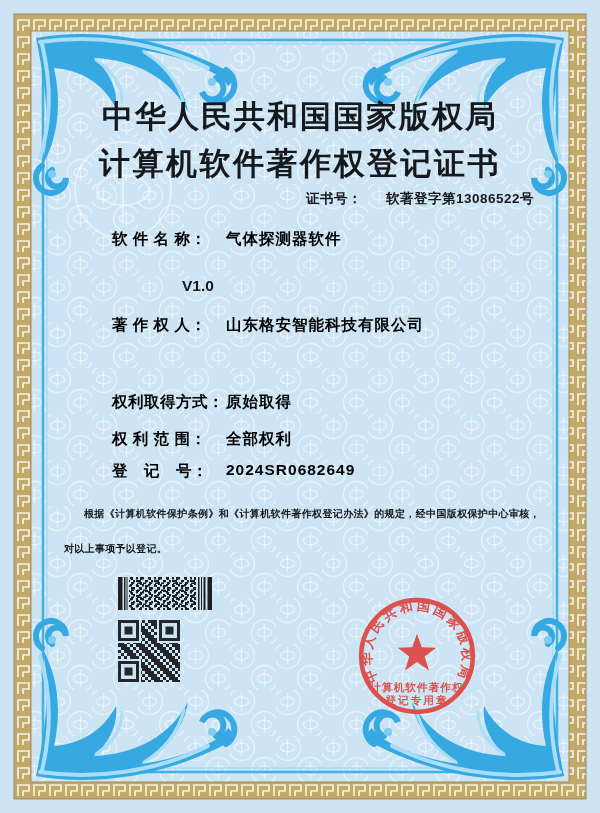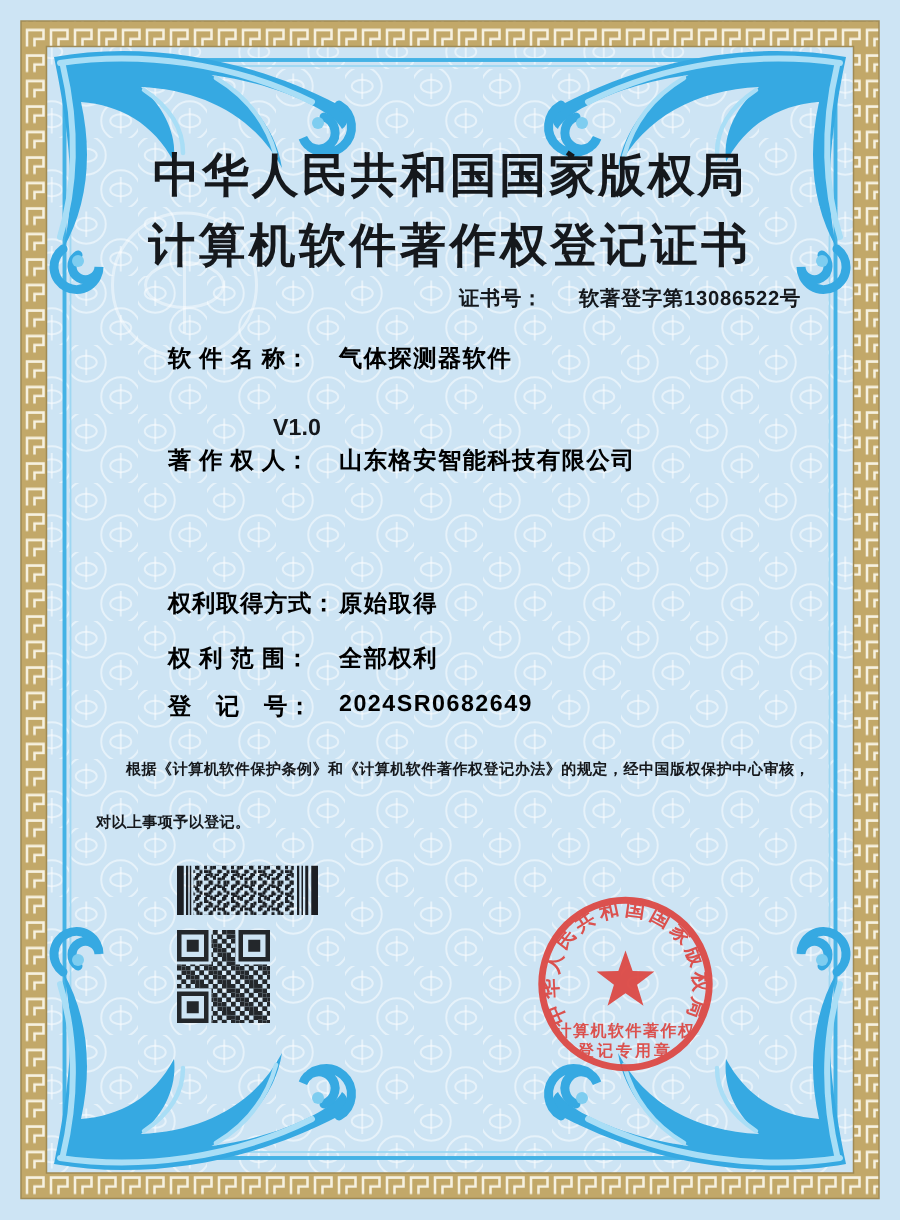--- a/index.html
+++ b/index.html
@@ -12,21 +12,21 @@
          font-weight:bold;font-size:31px;letter-spacing:2px;}
   .title1{top:96px;}
   .title2{top:143px;letter-spacing:2.5px;}
   .certno{top:190px;right:66px;font-weight:bold;font-size:13.5px;letter-spacing:.5px;}
   .certno .lbl{margin-right:24px;}
   .fieldrow{position:absolute;left:68px;display:flex;font-weight:bold;font-size:15.5px;margin-left:44px;}
   .fieldrow .flabel{width:114px;flex:0 0 114px;letter-spacing:.5px;}
   .fieldrow .fvalue{letter-spacing:1px;}
   .r-name{top:229px;}
   .r-ver{top:253px;left:182px;font-weight:bold;font-size:15.5px;position:absolute;margin-top:24px;}
-  .r-owner{top:297px;}
+  .r-owner{top:315px;}
   .r-acq{top:392px;}
   .r-scope{top:429px;}
   .r-reg{top:461px;}
   .statement{position:absolute;left:64px;top:496px;width:476px;font-weight:bold;
              font-size:10px;line-height:35px;text-indent:2em;letter-spacing:.3px;
              text-align:justify;color:#15181c;}
   .barcode{position:absolute;left:118px;top:577px;}
   .qrcode{position:absolute;left:118px;top:620px;}
   .seal{position:absolute;left:351px;top:590px;opacity:.92;}
   .date{left:357px;top:707px;font-weight:bold;font-size:16.5px;letter-spacing:1px;}

